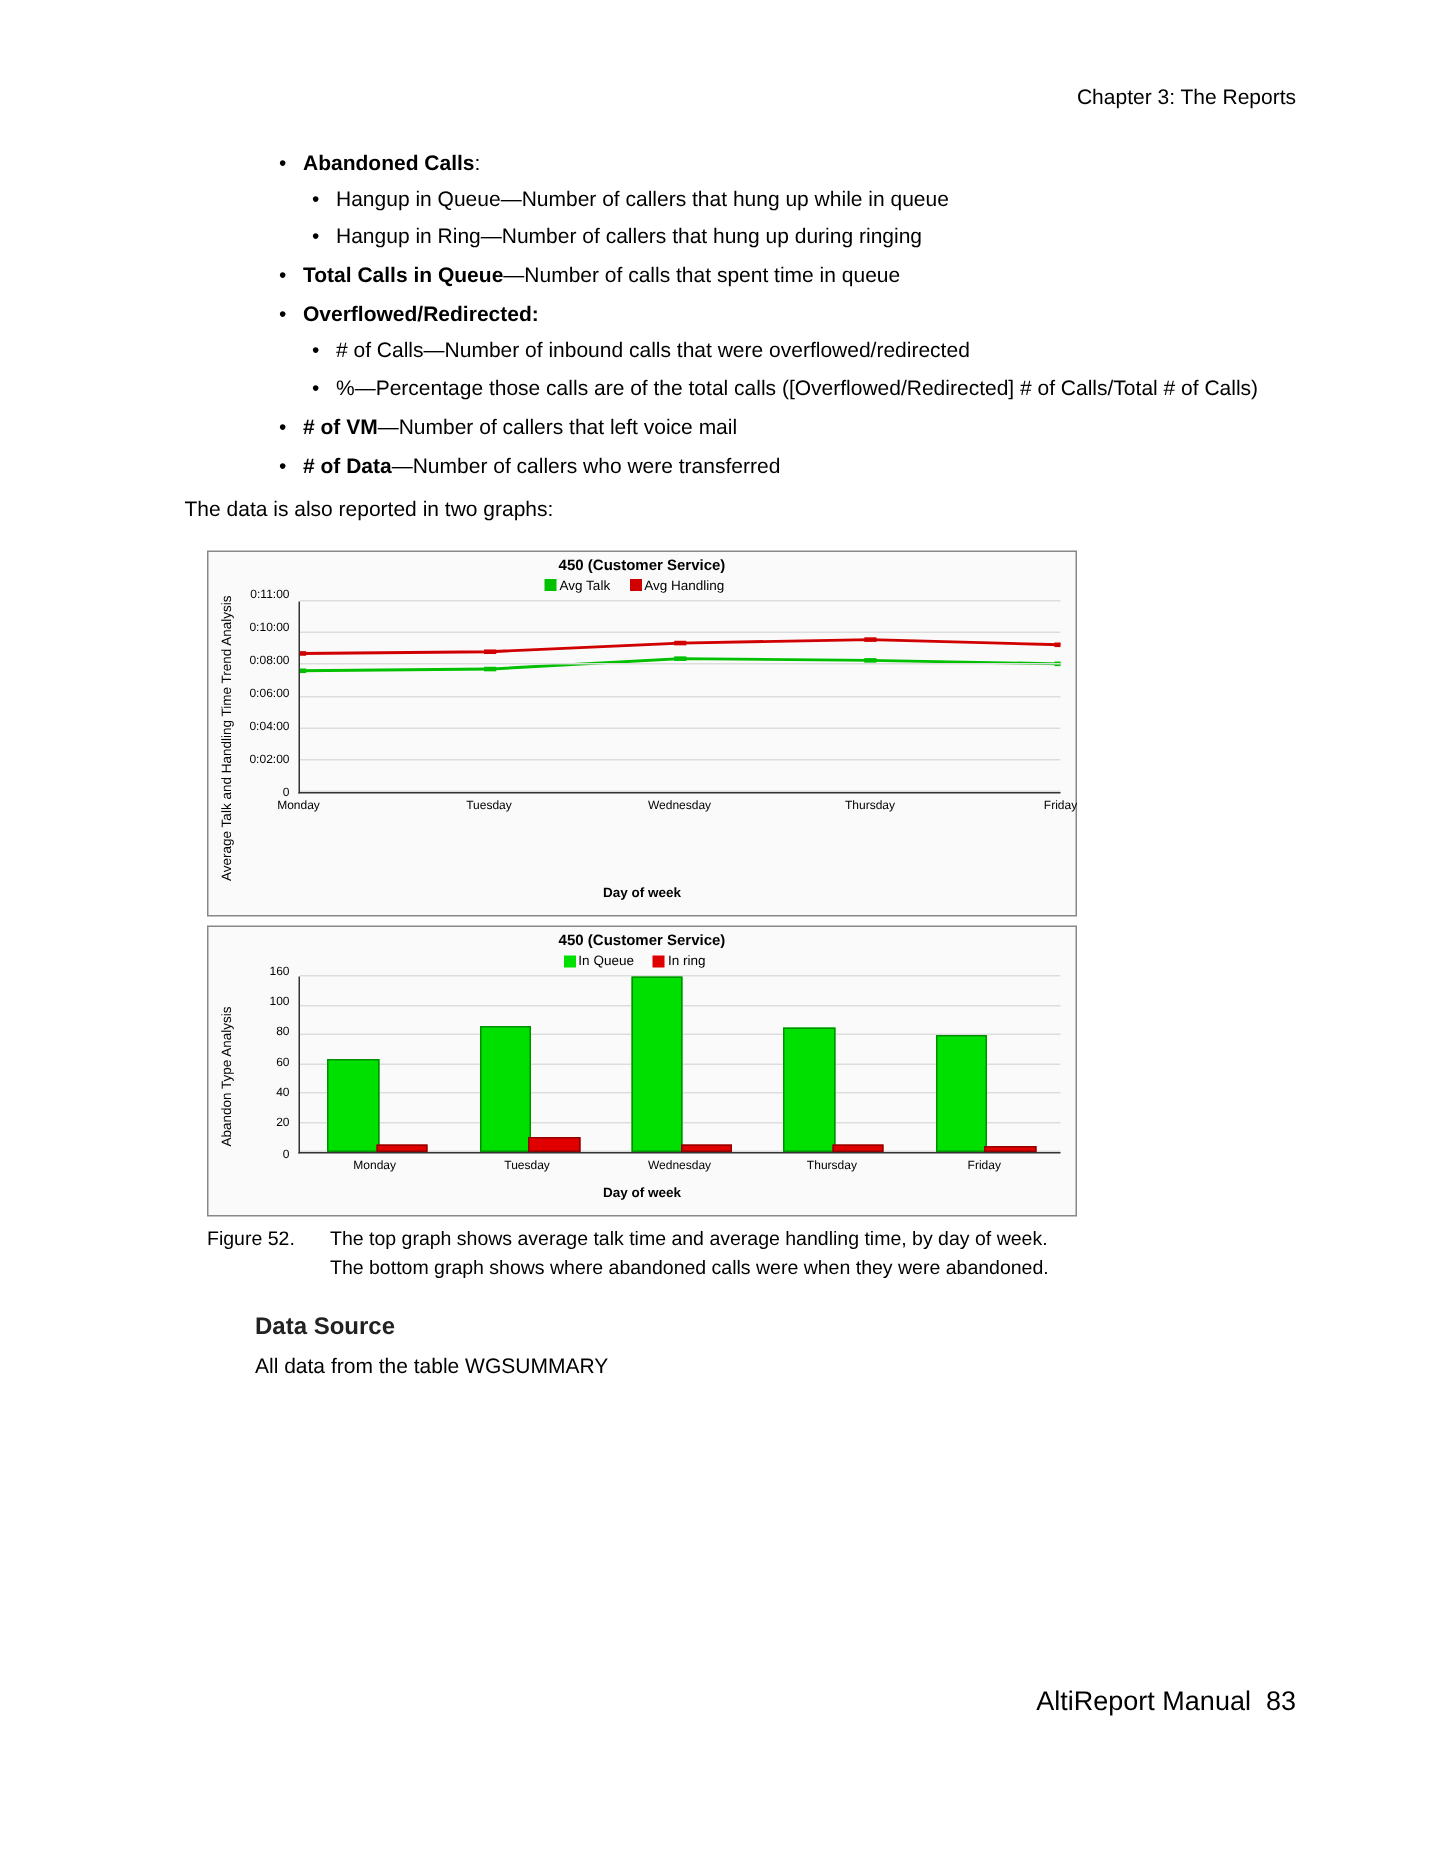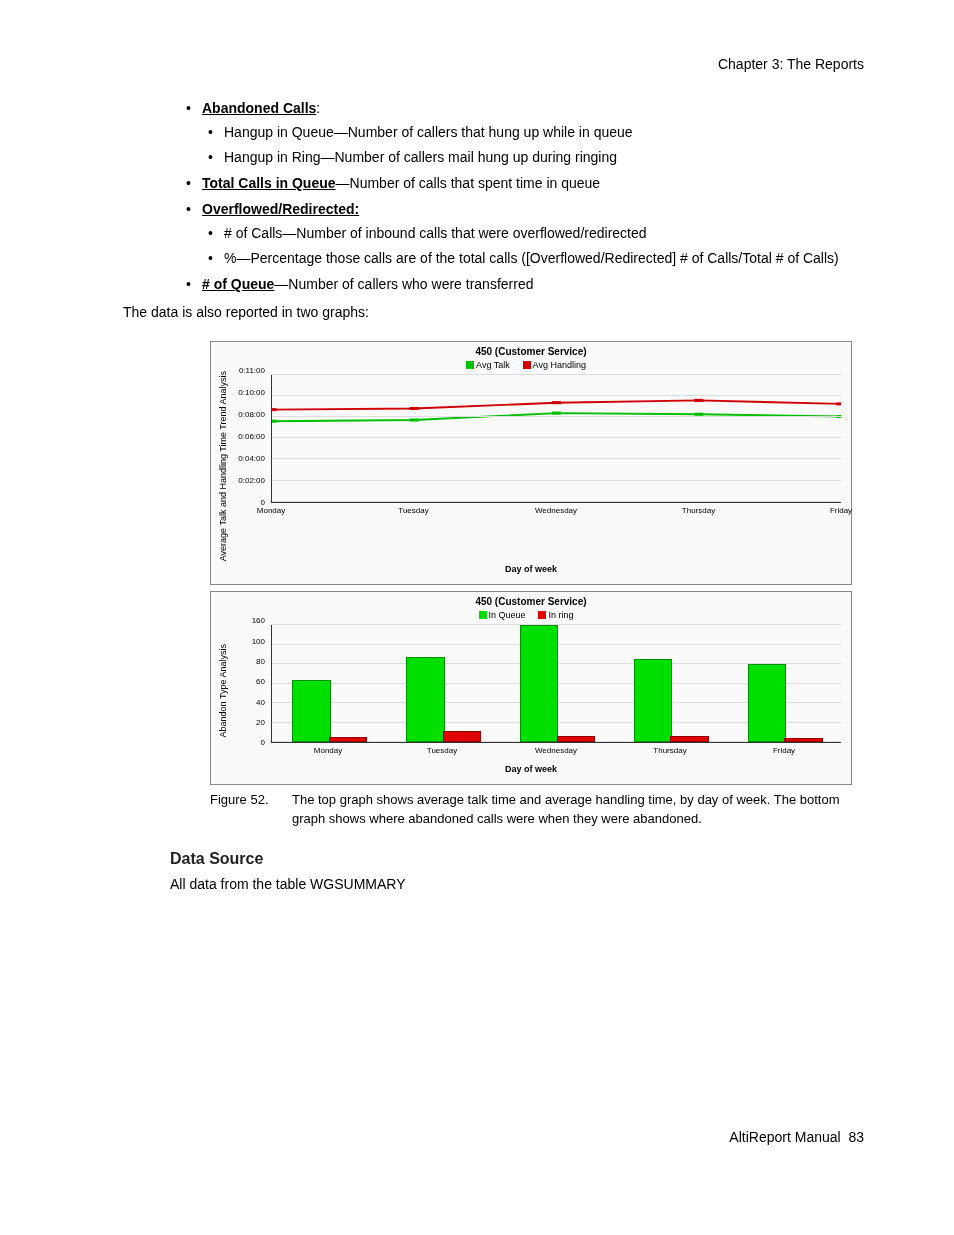--- a/index.html
+++ b/index.html
@@ -52,29 +52,29 @@
     padding-left: 16px;
     margin-left: 6px;
     margin-bottom: 4px;
   }
   ul.level2 > li::before {
     content: "•";
     position: absolute;
     left: 0;
     top: 0;
   }
-  .bold { font-weight: bold; text-decoration: underline; }
+  .bold { font-weight: bold; }
   .intro-line {
     margin-left: 33px;
     margin-top: 8px;
     margin-bottom: 18px;
   }
   .figure-area {
-    margin-left: 120px;
-    width: 642px;
+    margin-left: 48px;
+    width: 580px;
   }
   .chart-frame {
     border: 1px solid #888;
     background: #fafafa;
     padding: 4px 6px 8px 6px;
     margin-bottom: 6px;
     position: relative;
   }
   .chart-title-block {
     text-align: center;
@@ -185,50 +185,53 @@
     color: #222;
   }
   .section-body {
     margin-left: 80px;
     font-size: 14px;
   }
   .footer {
     position: absolute;
     bottom: 90px;
     right: 90px;
-    font-size: 14px;
+    font-size: 18px;
   }
 </style>
 </head>
 <body>
 
 <div class="page">
   <div class="chapter-header">Chapter 3:  The Reports</div>
 
   <div class="content">
     <ul class="level1">
       <li>
         <span class="bold">Abandoned Calls</span><span>:</span>
         <ul class="level2">
           <li>Hangup in Queue—Number of callers that hung up while in queue</li>
-          <li>Hangup in Ring—Number of callers mail hung up during ringing</li>
+          <li>Hangup in Ring—Number of callers that hung up during ringing</li>
         </ul>
       </li>
       <li>
         <span class="bold">Total Calls in Queue</span><span>—Number of calls that spent time in queue</span>
       </li>
       <li>
         <span class="bold">Overflowed/Redirected:</span>
         <ul class="level2">
           <li># of Calls—Number of inbound calls that were overflowed/redirected</li>
           <li>%—Percentage those calls are of the total calls ([Overflowed/Redirected] # of Calls/Total # of Calls)</li>
         </ul>
       </li>
       <li>
-        <span class="bold"># of Queue</span><span>—Number of callers who were transferred</span>
+        <span class="bold"># of VM</span><span>—Number of callers that left voice mail</span>
+      </li>
+      <li>
+        <span class="bold"># of Data</span><span>—Number of callers who were transferred</span>
       </li>
     </ul>
 
     <div class="intro-line">The data is also reported in two graphs:</div>
 
     <div class="figure-area">
 
       <div class="chart-frame">
         <div class="chart-title-block">
           <div>450 (Customer Service)</div>

